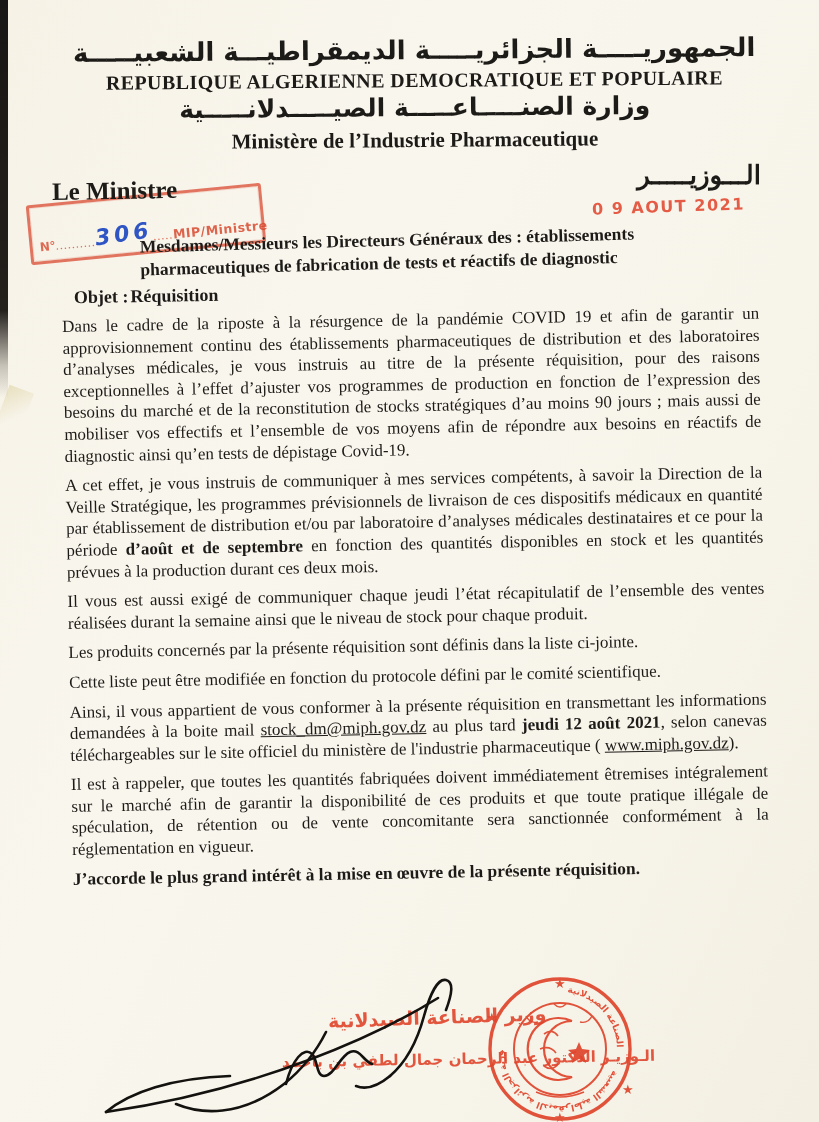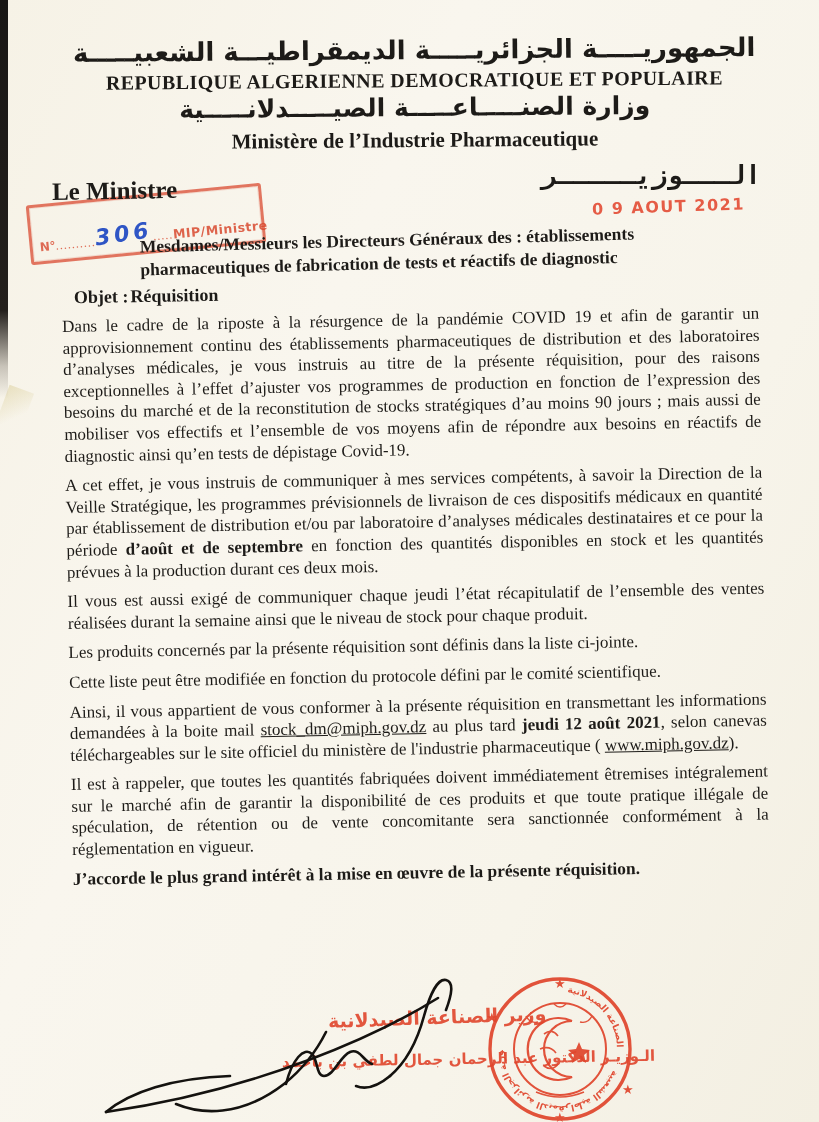--- a/index.html
+++ b/index.html
@@ -19,21 +19,21 @@
     transform:rotate(20deg);
   }
   
   .header{position:absolute;left:40px;right:30px;top:34px;text-align:center;transform:rotate(-.5deg);}
   .ar1{font-family:"DejaVu Sans",sans-serif;font-size:26px;font-weight:bold;line-height:1.25;}
   .fr1{font-size:20px;font-weight:bold;letter-spacing:.4px;margin-top:2px;}
   .ar2{font-family:"DejaVu Sans",sans-serif;font-size:25px;font-weight:bold;line-height:1.3;}
   .fr2{font-size:21px;font-weight:bold;margin-top:4px;}
   
   .minister-fr{position:absolute;left:52px;top:177px;font-size:25px;font-weight:bold;transform:rotate(-1deg);z-index:3;}
-  .minister-ar{position:absolute;right:58px;top:160px;font-family:Liberation Mono, monospace;font-size:26px;font-weight:bold;z-index:2;}
+  .minister-ar{position:absolute;right:58px;top:160px;font-family:Liberation Serif, serif;font-size:26px;font-weight:bold;z-index:2;}
   .date-stamp{
     position:absolute;left:592px;top:197px;z-index:3;
     font-family:"DejaVu Sans",sans-serif;font-weight:bold;font-size:16px;letter-spacing:1.5px;
     color:#e23b22;opacity:.82;transform:rotate(-2deg);white-space:nowrap;
   }
   
   .ref-stamp{
     position:absolute;left:28px;top:194px;width:230px;height:54px;z-index:1;
     border:3px solid rgba(217,74,48,.75);border-radius:3px;
     transform:rotate(-5.5deg);

